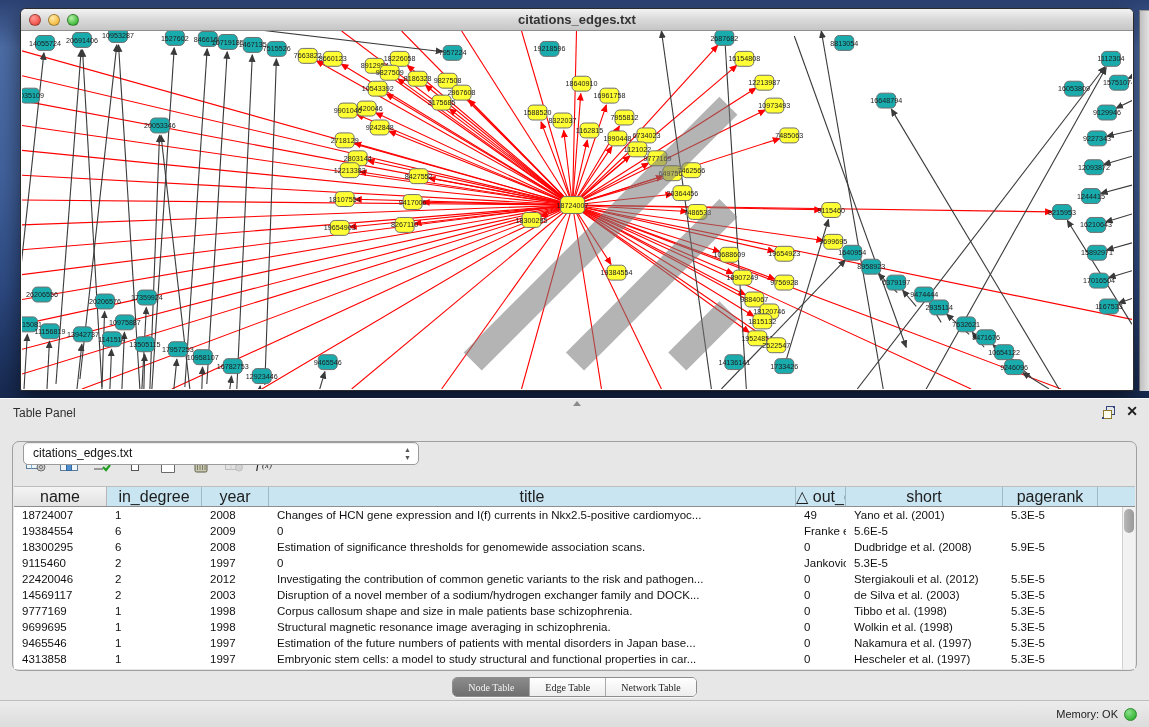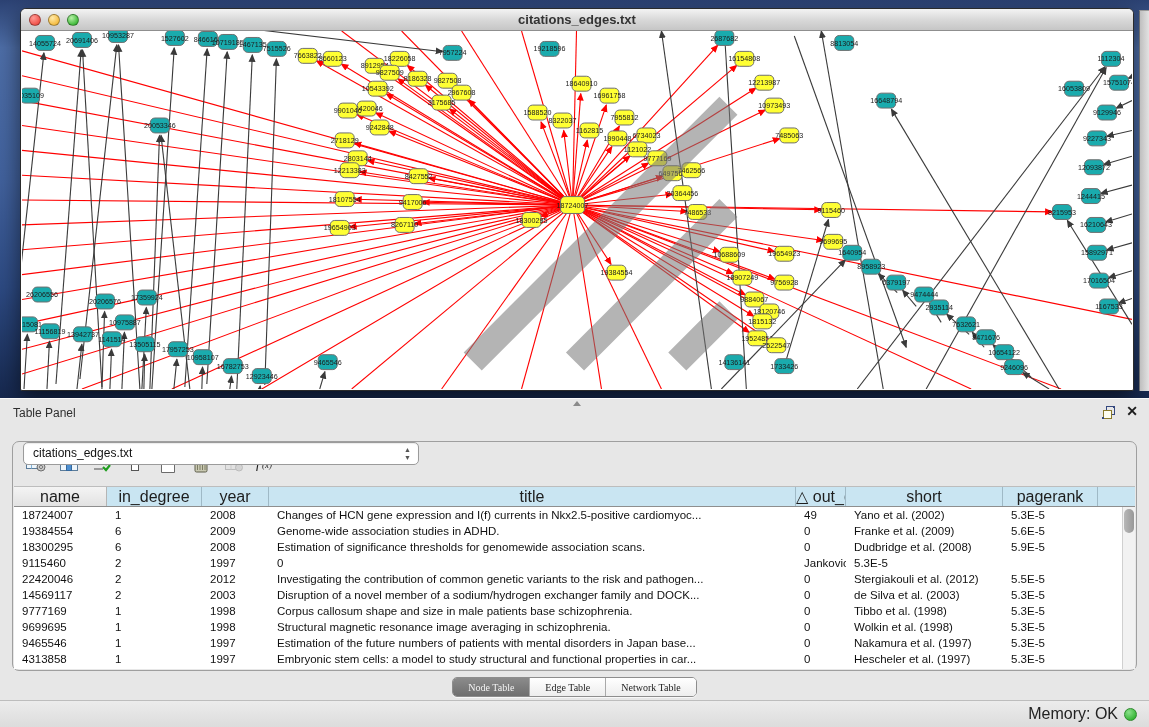--- a/index.html
+++ b/index.html
@@ -68,21 +68,21 @@
   .segmented { display:inline-flex; border:1px solid #8d8d8d; border-radius:5px; overflow:hidden;
     background:#fdfdfd; height:20px; box-shadow:0 1px 0 rgba(255,255,255,.7); }
   .seg { font-size:10px; color:#1c1c1c; padding:0 15px; line-height:19px; cursor:pointer;
     border-right:1px solid #a9a9a9; background:linear-gradient(180deg,#ffffff,#ededed);font-family:Liberation Serif, serif; }
   .seg:last-child { border-right:none; }
   .seg.active { background:linear-gradient(180deg,#8b8b8b,#6f6f6f); color:#f4f4f4; }
 
   .statusbar { position:absolute; left:0; right:0; bottom:0; height:27px;
     border-top:1px solid #bdbdbd; background:linear-gradient(180deg,#ececec,#dcdcdc);
     display:flex; align-items:center; justify-content:flex-end; padding-right:12px; gap:6px; }
-  .mem-label { font-size:16px; color:#222; }
+  .mem-label { font-size:11px; color:#222; }
   .mem-dot { width:13px; height:13px; border-radius:50%; border:1px solid #2e8a2e;
     background:radial-gradient(circle at 35% 30%, #8ae08a, #35b535 75%); cursor:pointer; }
 </style>
 </head>
 <body>
 
 <div class="desktop">
   <div class="gwindow">
     <div class="titlebar">
       <div class="lights">
@@ -756,28 +756,27 @@
           <div class="th">pagerank</div>
           <div class="th" style="border-right: none;"></div>
         </div>
       <div id="tbody">
           <div class="tr">
             <div class="td">18724007</div>
             <div class="td">1</div>
             <div class="td">2008</div>
             <div class="td">Changes of HCN gene expression and I(f) currents in Nkx2.5-positive cardiomyoc...</div>
             <div class="td">49</div>
-            <div class="td">Yano et al. (2002)</div>
+            <div class="td">Yano et al. (2001)</div>
             <div class="td">5.3E-5</div>
           </div>
           <div class="tr">
             <div class="td">19384554</div>
             <div class="td">6</div>
             <div class="td">2009</div>
-            <div class="td">Genome-wide association studies in ADHD.</div>
             <div class="td">0</div>
             <div class="td">Franke et al. (2009)</div>
             <div class="td">5.6E-5</div>
           </div>
           <div class="tr">
             <div class="td">18300295</div>
             <div class="td">6</div>
             <div class="td">2008</div>
             <div class="td">Estimation of significance thresholds for genomewide association scans.</div>
             <div class="td">0</div>

